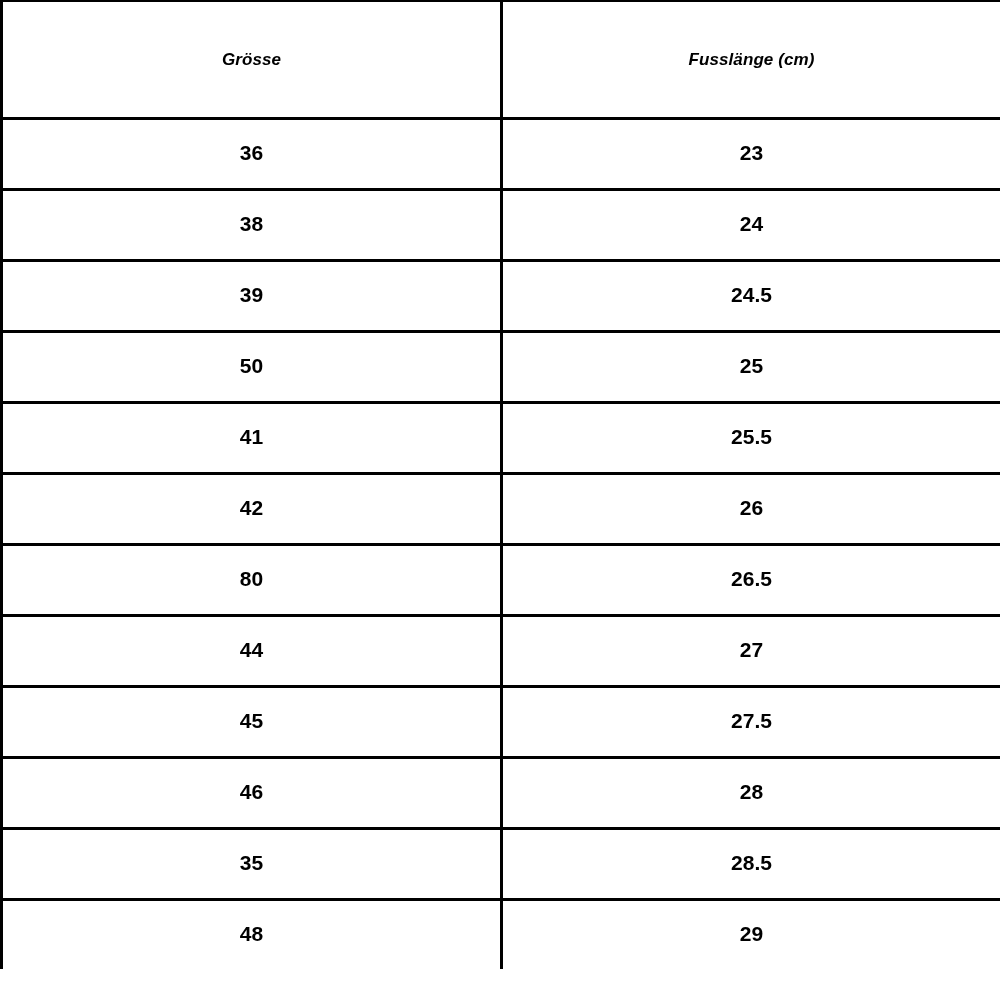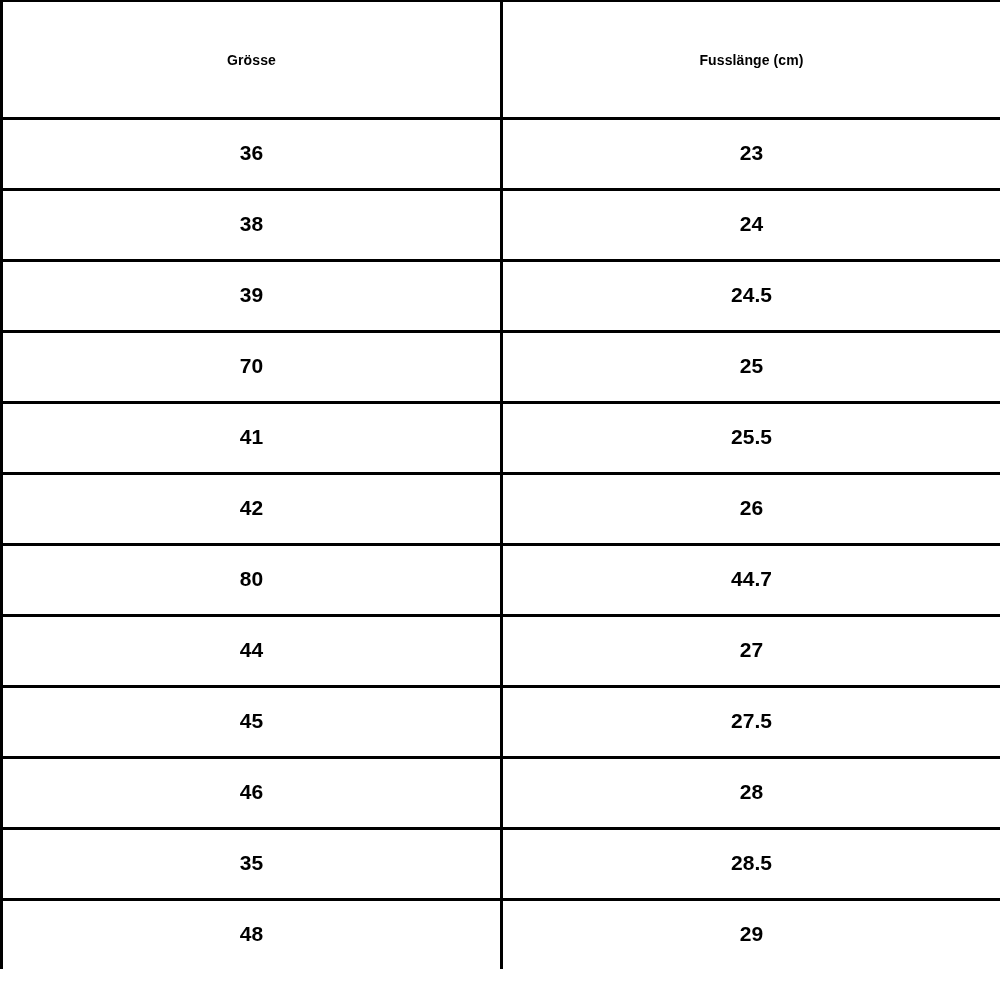--- a/index.html
+++ b/index.html
@@ -38,23 +38,24 @@
     background: #ffffff;
   }
 
   #size-table th:last-child,
   #size-table td:last-child {
     border-right: none;
   }
 
   #size-table thead th {
     height: 115px;
-    font-size: 14px;
+    font-size: 17px;
     font-weight: bold;
     letter-spacing: 0.1px;
+    font-style: italic;
   }
 
   #size-table tbody td {
     height: 65px;
     font-size: 21px;
     font-weight: bold;
     padding-bottom: 3px;
   }
 
   #size-table tbody tr:last-child td {
@@ -82,34 +83,34 @@
       </tr>
       <tr>
         <td>38</td>
         <td>24</td>
       </tr>
       <tr>
         <td>39</td>
         <td>24.5</td>
       </tr>
       <tr>
-        <td>70</td>
+        <td>50</td>
         <td>25</td>
       </tr>
       <tr>
         <td>41</td>
         <td>25.5</td>
       </tr>
       <tr>
         <td>42</td>
         <td>26</td>
       </tr>
       <tr>
         <td>80</td>
-        <td>44.7</td>
+        <td>26.5</td>
       </tr>
       <tr>
         <td>44</td>
         <td>27</td>
       </tr>
       <tr>
         <td>45</td>
         <td>27.5</td>
       </tr>
       <tr>

